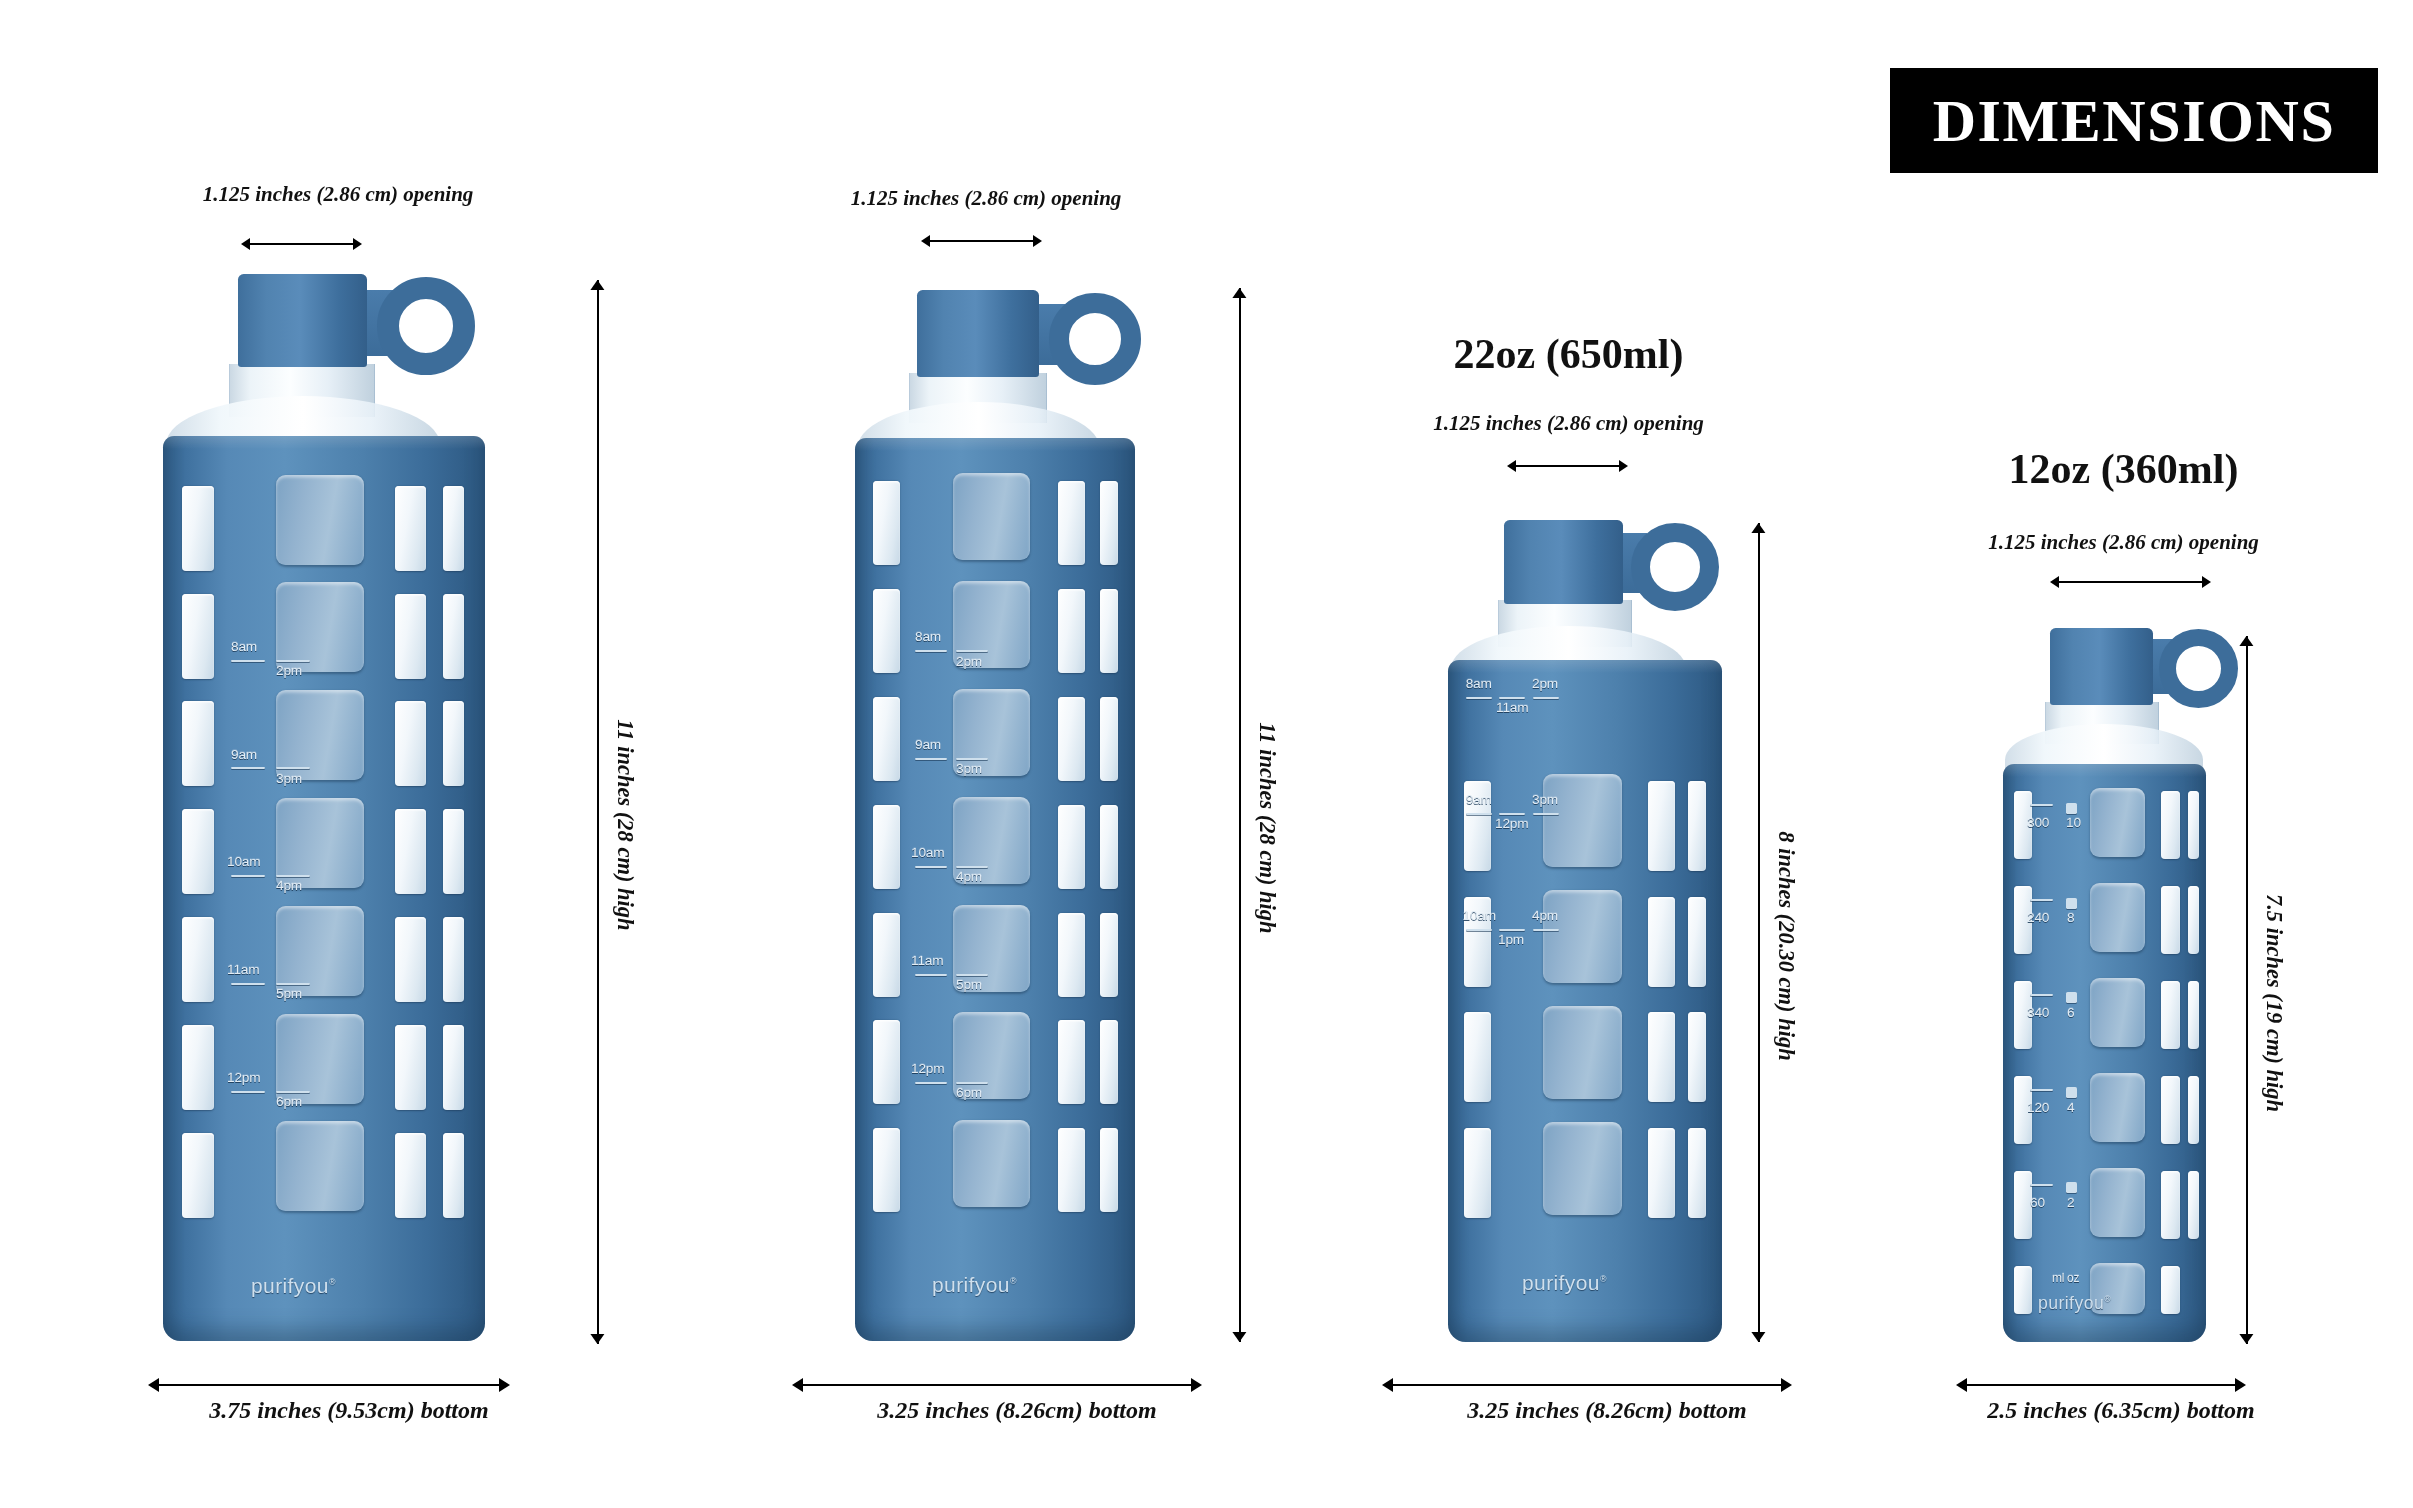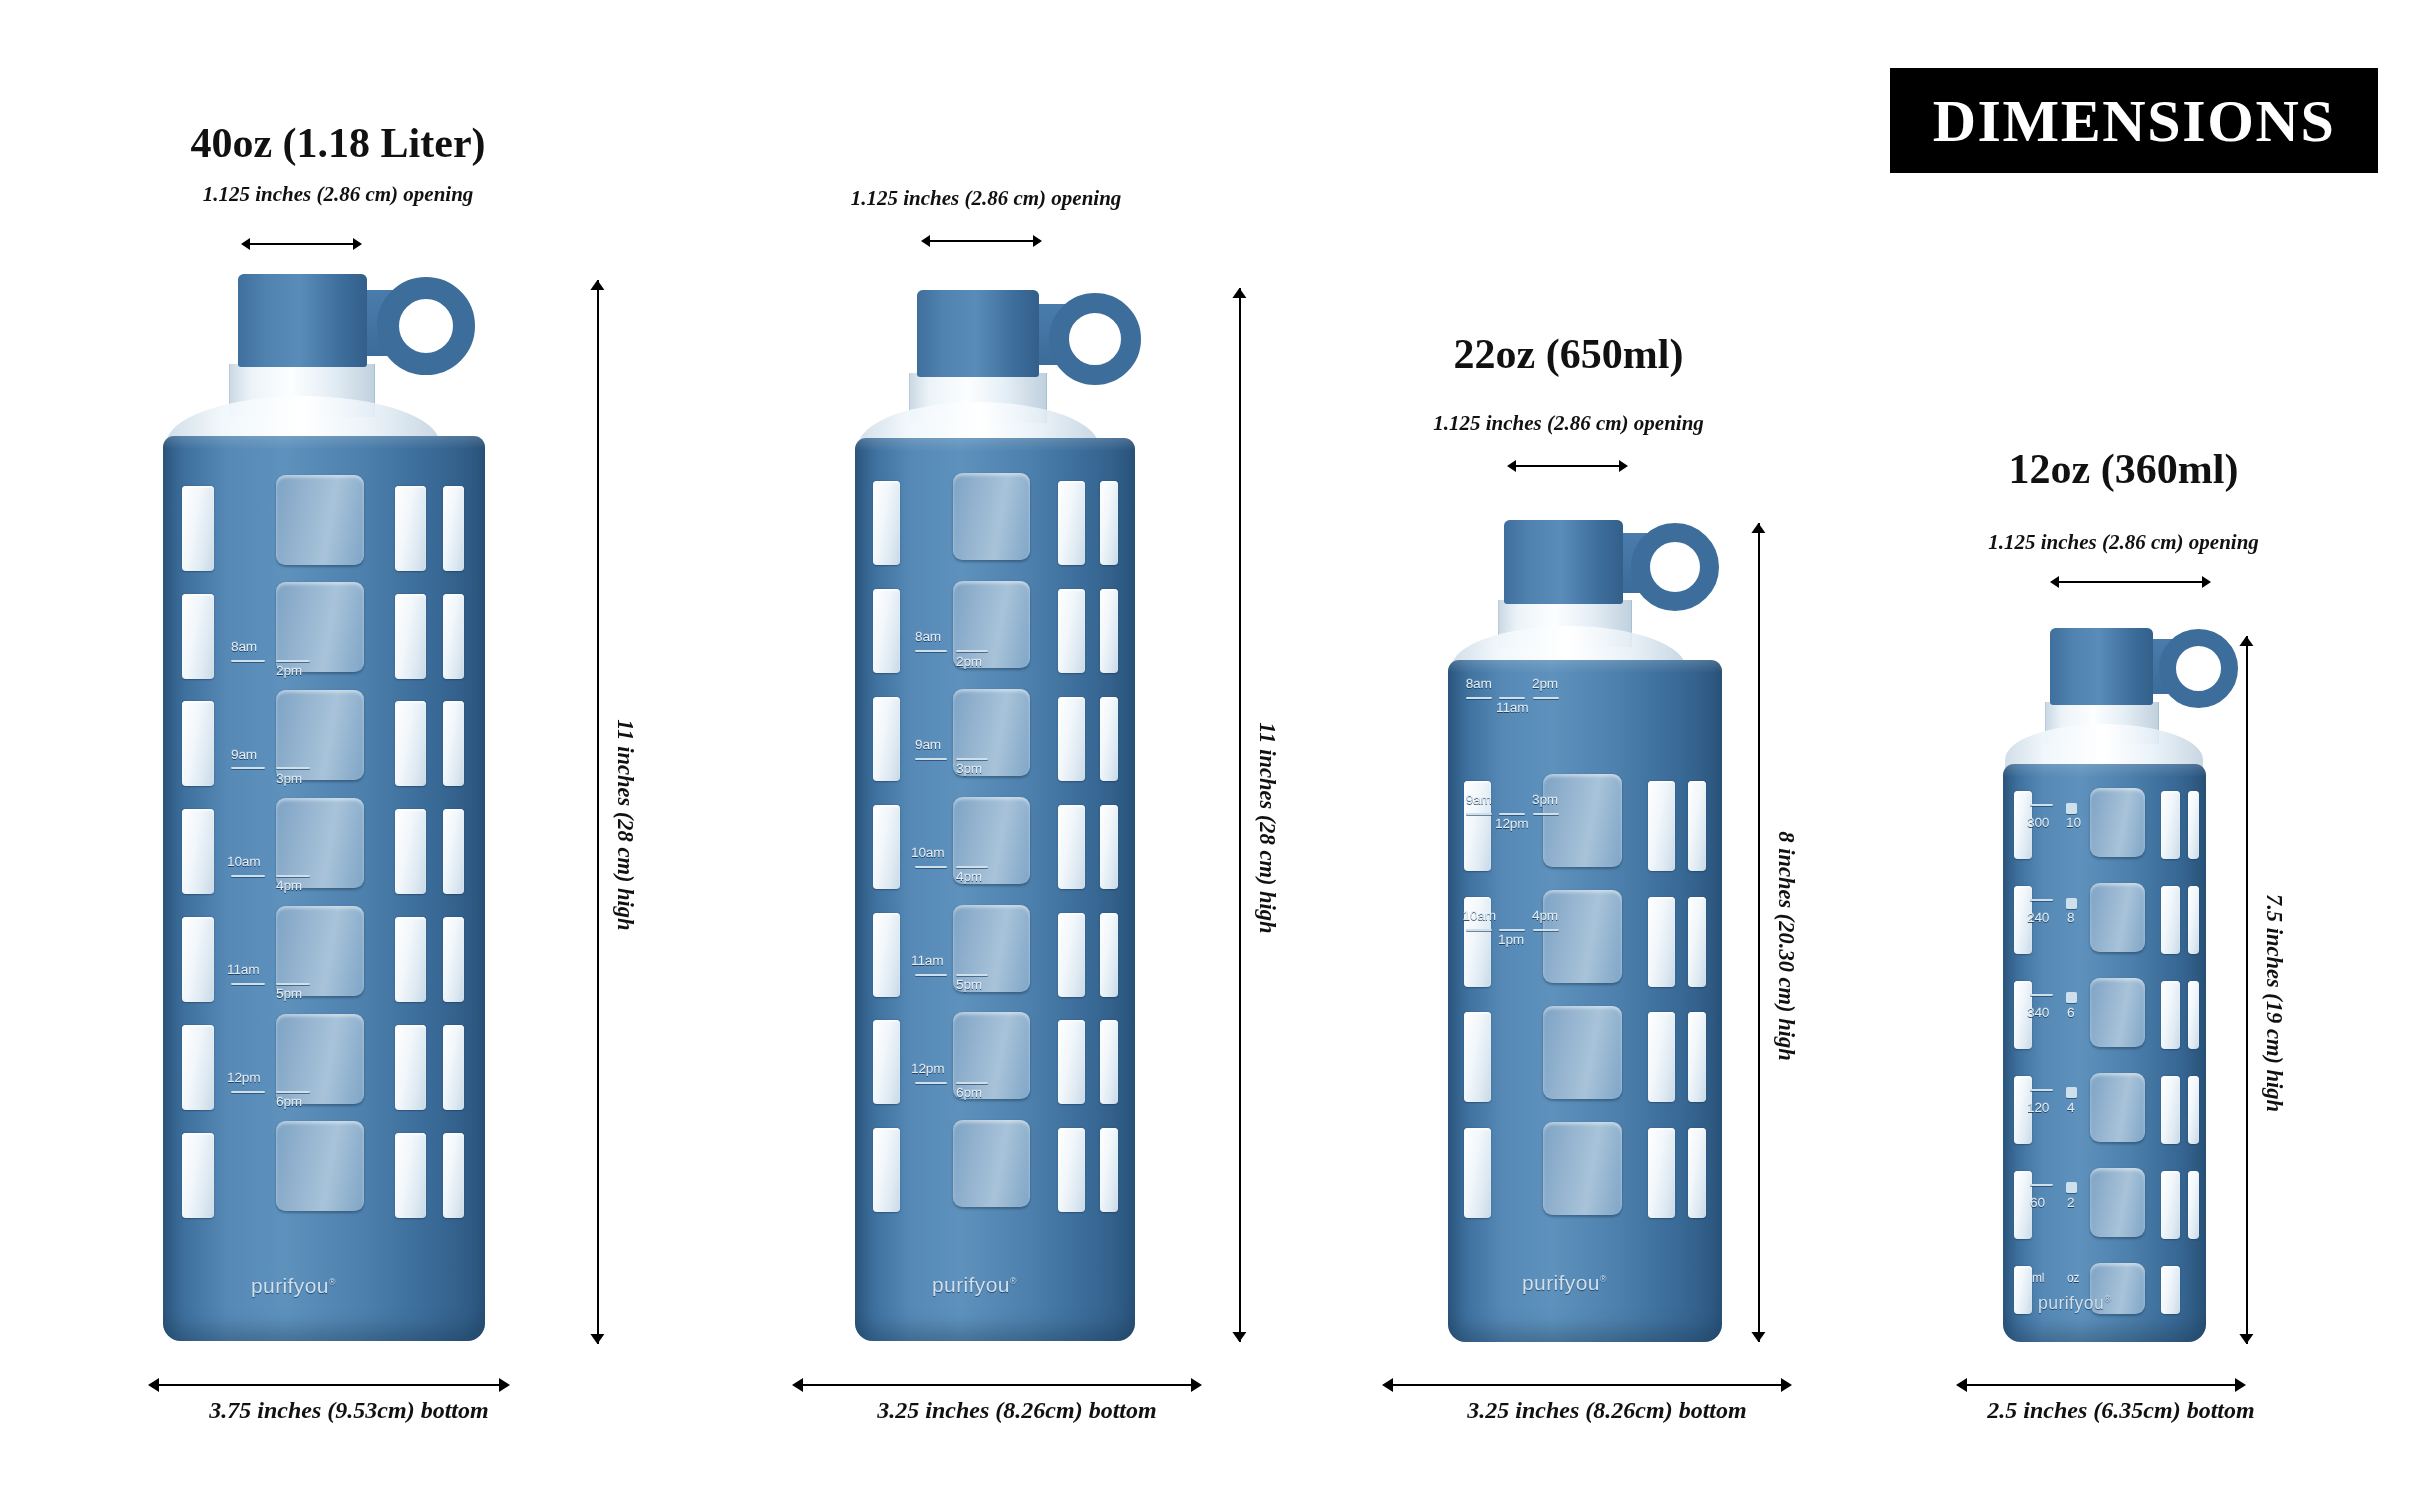--- a/index.html
+++ b/index.html
@@ -261,21 +261,20 @@
 </style>
 </head>
 <body>
 
 <div class="dimensions-banner">
   <span class="label">DIMENSIONS</span>
 </div>
 
 <div class="bottle-col" style="left:0px; width:676px;">
 
-  <div class="title" style="top:121px;">40oz (1.18 Liter)</div>
   <div class="subtitle" style="top:183px;">1.125 inches (2.86 cm) opening</div>
 
   <div class="open-arrow" style="left:241px; top:233px; width:121px;">
     <div class="head left"></div>
     <div class="shaft"></div>
     <div class="head right"></div>
   </div>
 
   <div class="bottle" style="left:0; top:0; width:676px; height:1508px;">
 
@@ -614,21 +613,21 @@
       <div class="tick" style="left:27px; top:325px; width:22.5px;"></div>
       <div class="tick" style="left:63px; top:323px; width:11.3px; height:11.3px; border-radius:1.6px;"></div>
       <div class="mark" style="left:24px; top:336px;">120</div>
       <div class="mark" style="left:64px; top:336px;">4</div>
 
       <div class="tick" style="left:27px; top:420px; width:22.5px;"></div>
       <div class="tick" style="left:63px; top:418px; width:11.3px; height:11.3px; border-radius:1.6px;"></div>
       <div class="mark" style="left:27px; top:431px;">60</div>
       <div class="mark" style="left:64px; top:431px;">2</div>
 
-      <div class="mark" style="left:29px; top:507px; font-size:12px;">ml</div>
+      <div class="mark" style="left:29px; top:507px; font-size:12px;padding-left:20px;">ml</div>
       <div class="mark" style="left:64px; top:507px; font-size:12px;">oz</div>
 
       <div class="logo" style="left:35px; top:529px; font-size:17.7px;"><span>purifyou</span><sup>®</sup></div>
     </div>
   </div>
 
   <div class="h-dim" style="left:412px; top:636px; height:708px;">
     <div class="cap-t"></div>
     <div class="line"></div>
     <div class="cap-b"></div>

